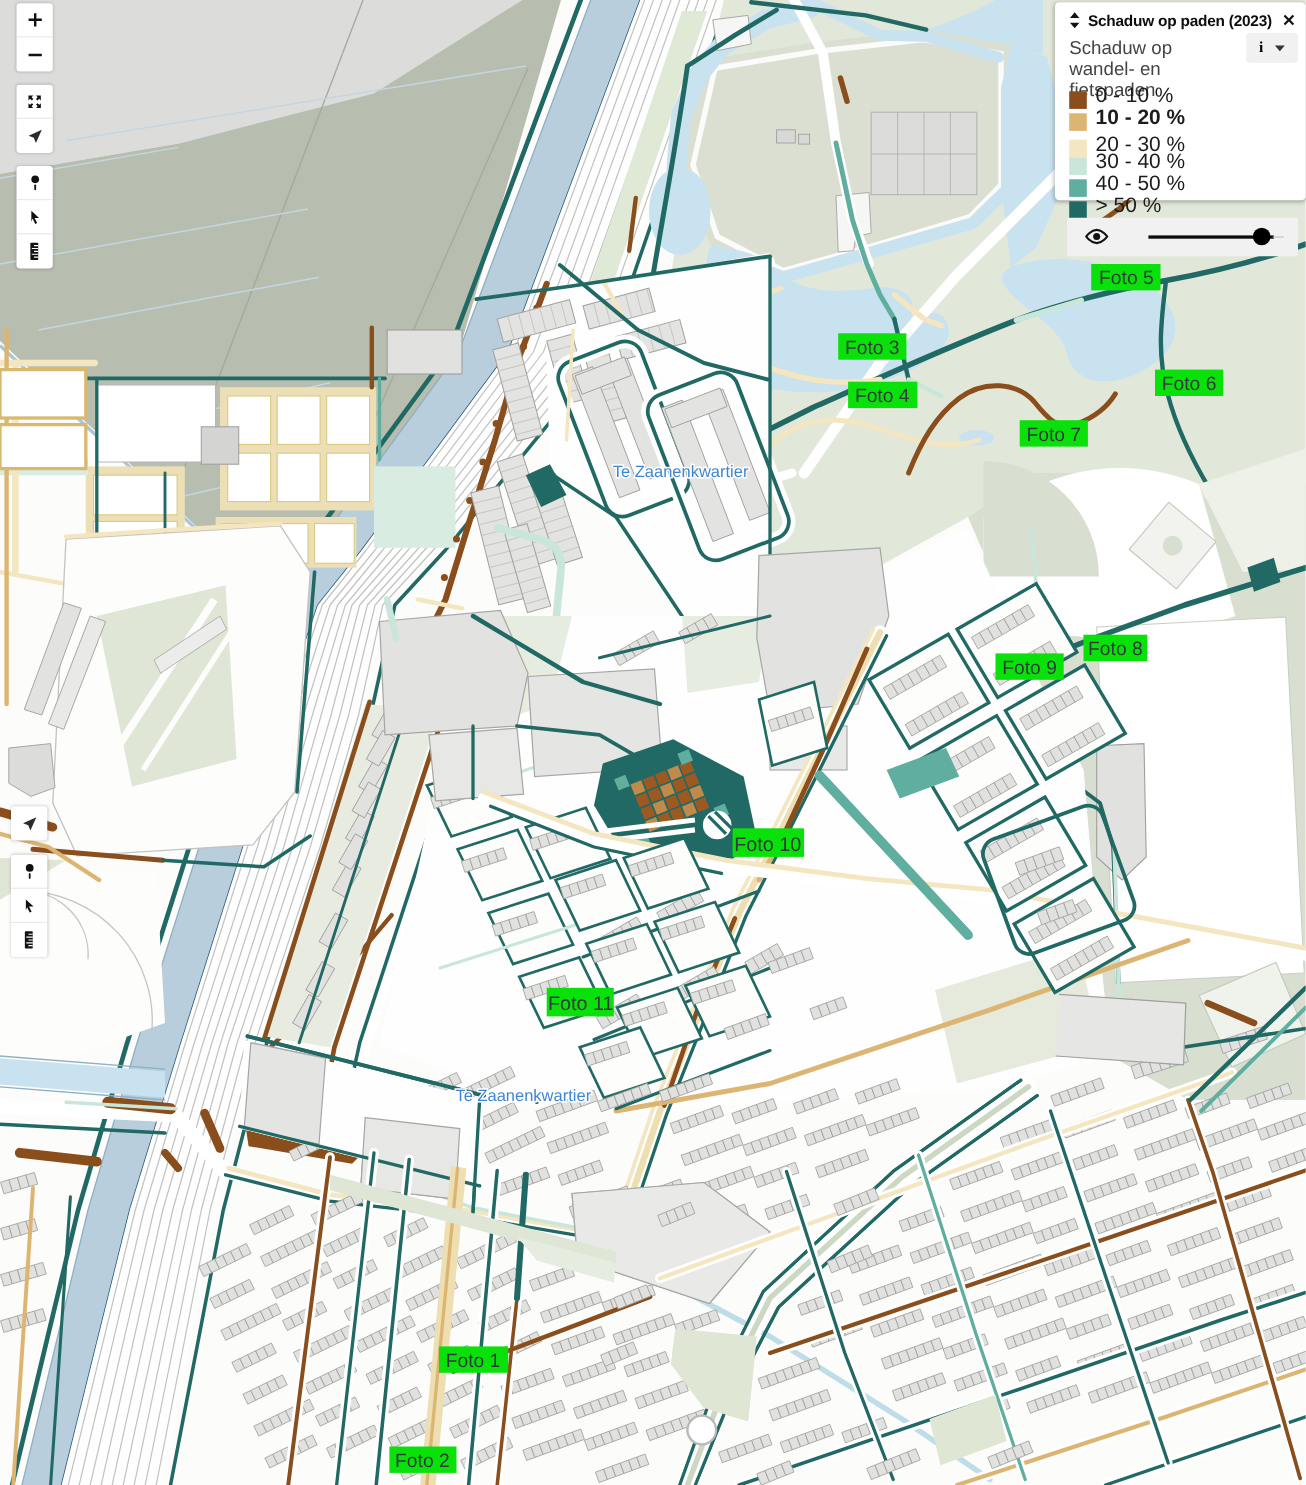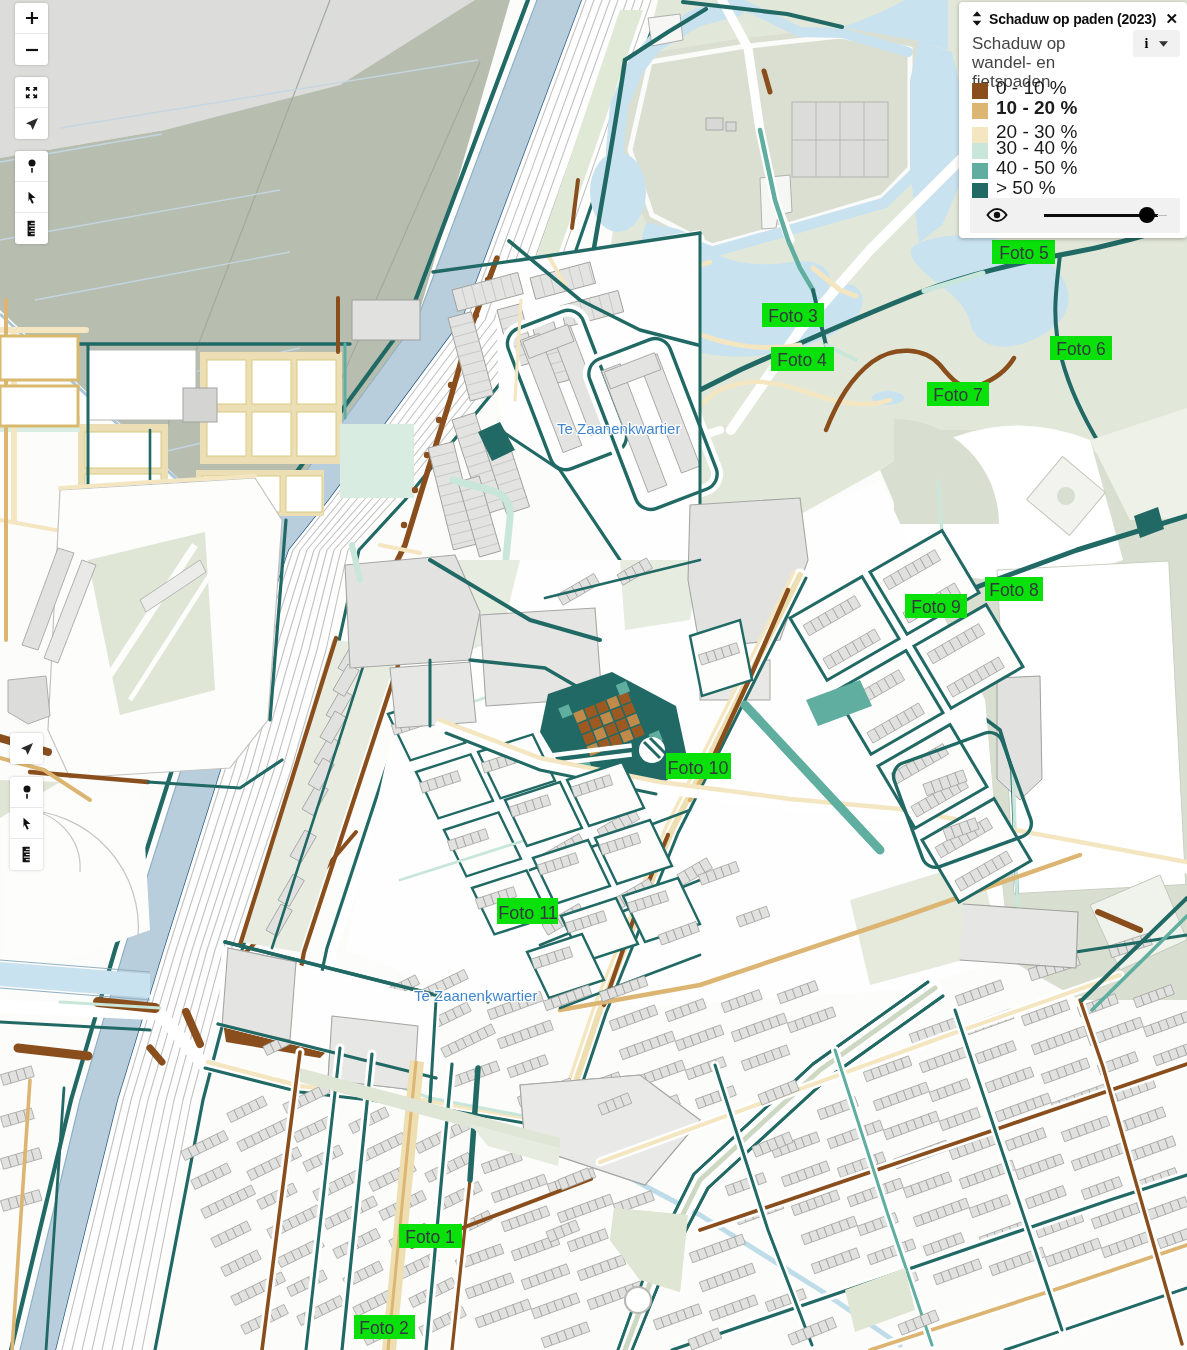--- a/index.html
+++ b/index.html
@@ -1,18 +1,18 @@
 <!DOCTYPE html>
 <html><head><meta charset="utf-8"><style>
 html,body{margin:0;padding:0;width:1187px;height:1350px;overflow:hidden;font-family:"Liberation Sans",sans-serif;}
 #map{position:absolute;inset:0;}
 .ctl{position:absolute;width:33px;background:#fff;border-radius:3px;box-shadow:0 0 3px rgba(0,0,0,.22);}
 .btn{width:33px;height:31px;display:flex;align-items:center;justify-content:center;border-bottom:1px solid #e8e8e8;box-sizing:border-box;}
 .btn:last-child{border-bottom:none;}
-#legend{position:absolute;right:0;top:2px;width:228px;height:236px;background:#fff;border-radius:4px;box-shadow:0 1px 4px rgba(0,0,0,.3);}
+#legend{position:absolute;right:0;top:2px;width:228px;height:180px;background:#fff;border-radius:4px;box-shadow:0 1px 4px rgba(0,0,0,.3);}
 .li{position:absolute;left:13px;display:flex;align-items:flex-end;font-size:19px;color:#1c1c1c;}
 .sw{width:16px;height:16px;display:inline-block;margin-right:8px;flex:none;}
 </style></head><body>
 <div id="map"><svg width="1187" height="1350" viewBox="0 0 1187 1350" xmlns="http://www.w3.org/2000/svg">
 <rect width="1187" height="1350" fill="#fcfcfa"></rect>
 
 <polygon points="0.0,0.0 510.0,0.0 417.0,320.0 285.0,500.0 252.0,548.0 0.0,310.0" fill="#b7beb0"></polygon>
 
 <polygon points="0.0,0.0 475.0,0.0 340.0,85.0 165.0,130.0 0.0,158.0" fill="#dcdcda"></polygon>
 

